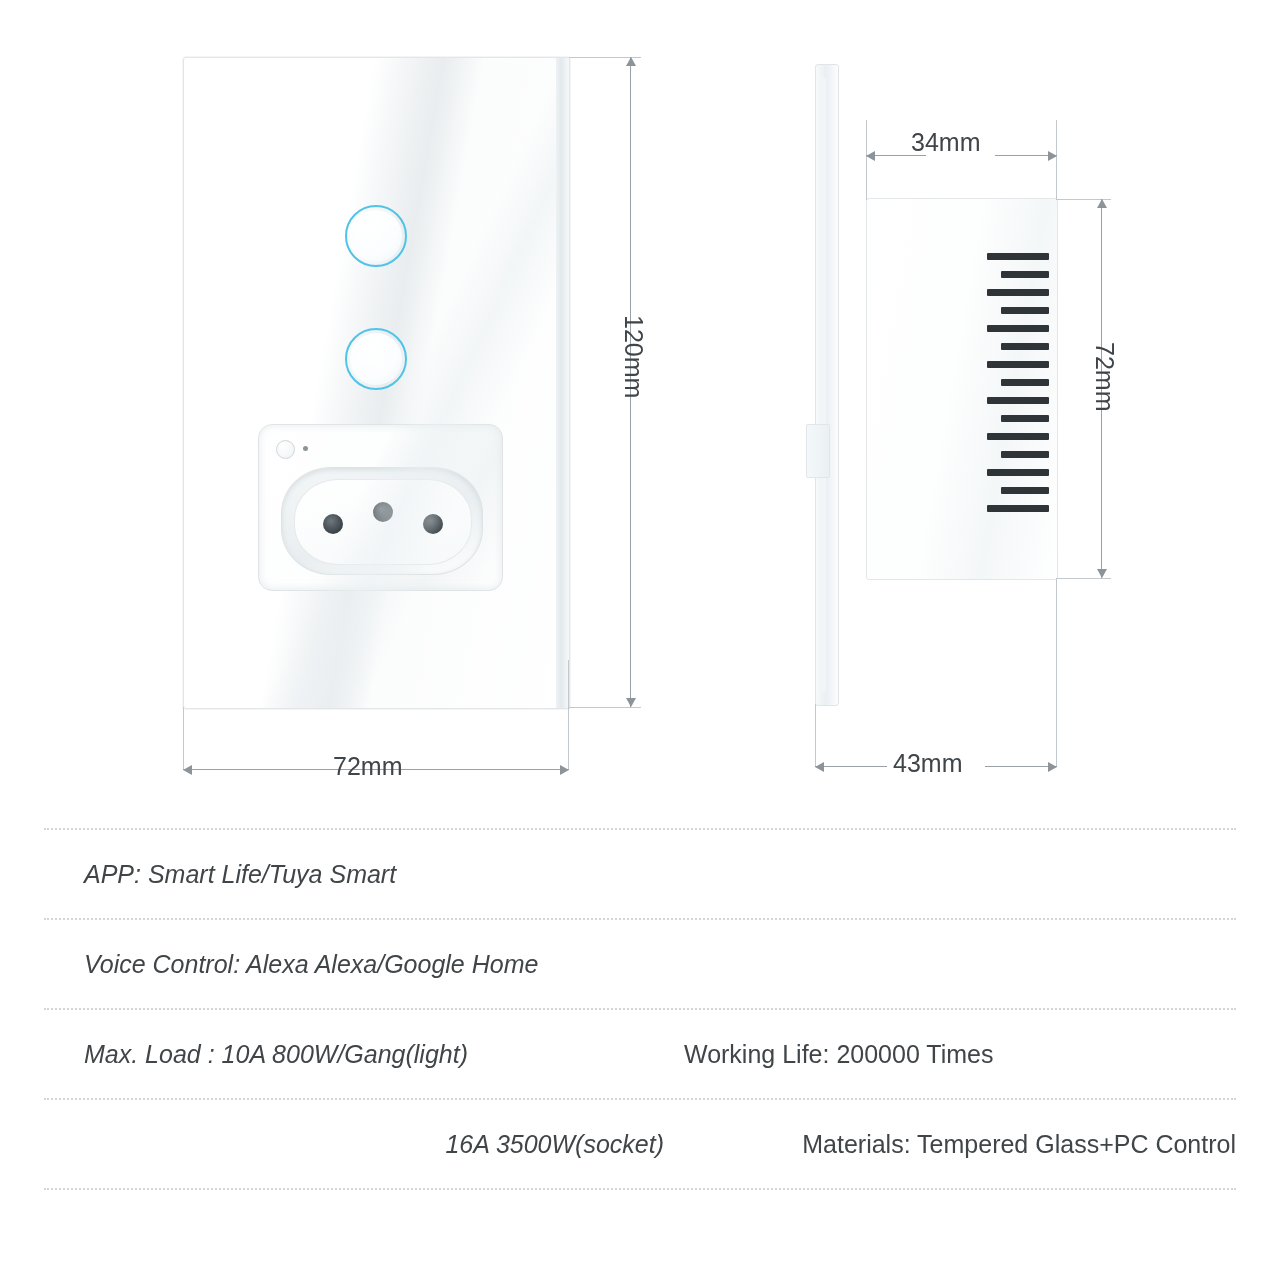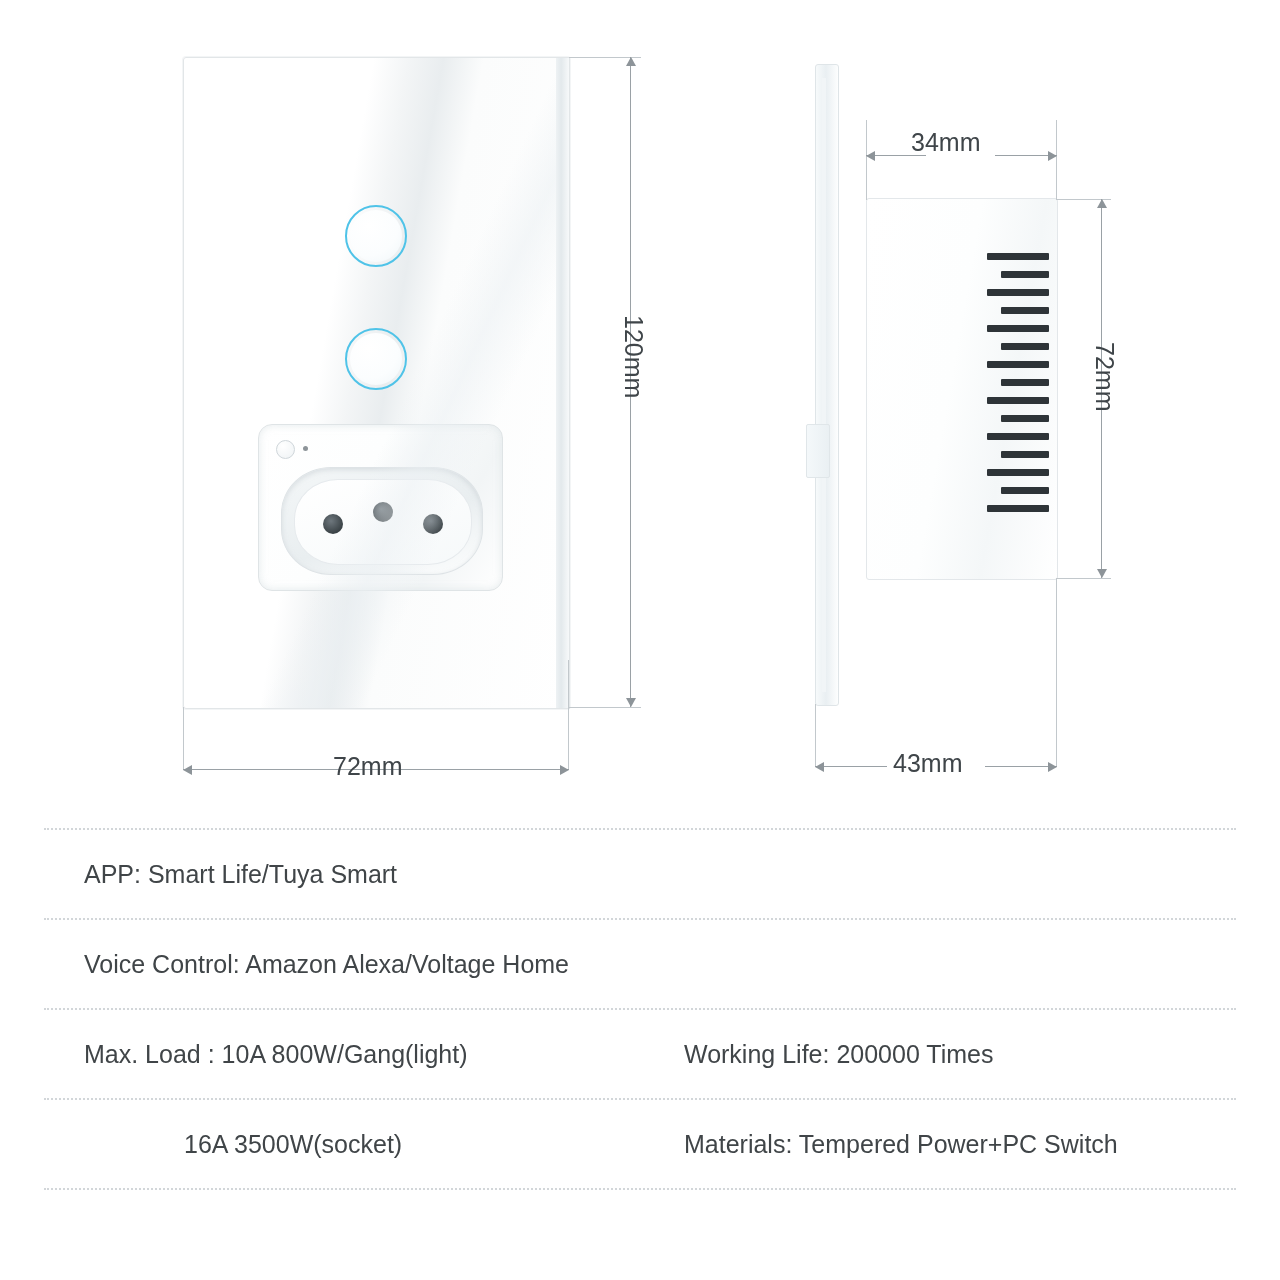--- a/index.html
+++ b/index.html
@@ -237,28 +237,29 @@
     width: 1192px;
   }
   .spec-row {
     display: flex;
     border-top: 2px dotted #d2d6d9;
     height: 88px;
     align-items: center;
   }
   .spec-row:last-child {
     border-bottom: 2px dotted #d2d6d9;
+    text-align: right;
   }
   .spec-cell {
     font-size: 25px;
     color: #404548;
     padding-left: 40px;
     box-sizing: border-box;
   }
-  .spec-cell.left { width: 620px; }
+  .spec-cell.left { width: 620px; font-style: italic; }
   .spec-cell.right { width: 572px; padding-left: 20px; }
   .spec-cell.indent { padding-left: 140px; }
 </style>
 </head>
 <body>
 
 <div class="diagram">
 
   <div class="front-panel">
     <div class="touch-circle c1"></div>
@@ -337,27 +338,27 @@
 
 </div>
 
 <div class="specs">
 
   <div class="spec-row">
     <div class="spec-cell left">APP: Smart Life/Tuya Smart</div>
   </div>
 
   <div class="spec-row">
-    <div class="spec-cell left">Voice Control: Amazon Alexa/Voltage Home</div>
+    <div class="spec-cell left">Voice Control: Alexa Alexa/Google Home</div>
   </div>
 
 
   <div class="spec-row">
     <div class="spec-cell left">Max. Load : 10A   800W/Gang(light)</div>
     <div class="spec-cell right">Working Life: 200000 Times</div>
   </div>
 
   <div class="spec-row">
     <div class="spec-cell left indent">16A   3500W(socket)</div>
-    <div class="spec-cell right">Materials: Tempered Power+PC Switch</div>
+    <div class="spec-cell right">Materials: Tempered Glass+PC Control</div>
   </div>
 
 </div>
 
 </body></html>

